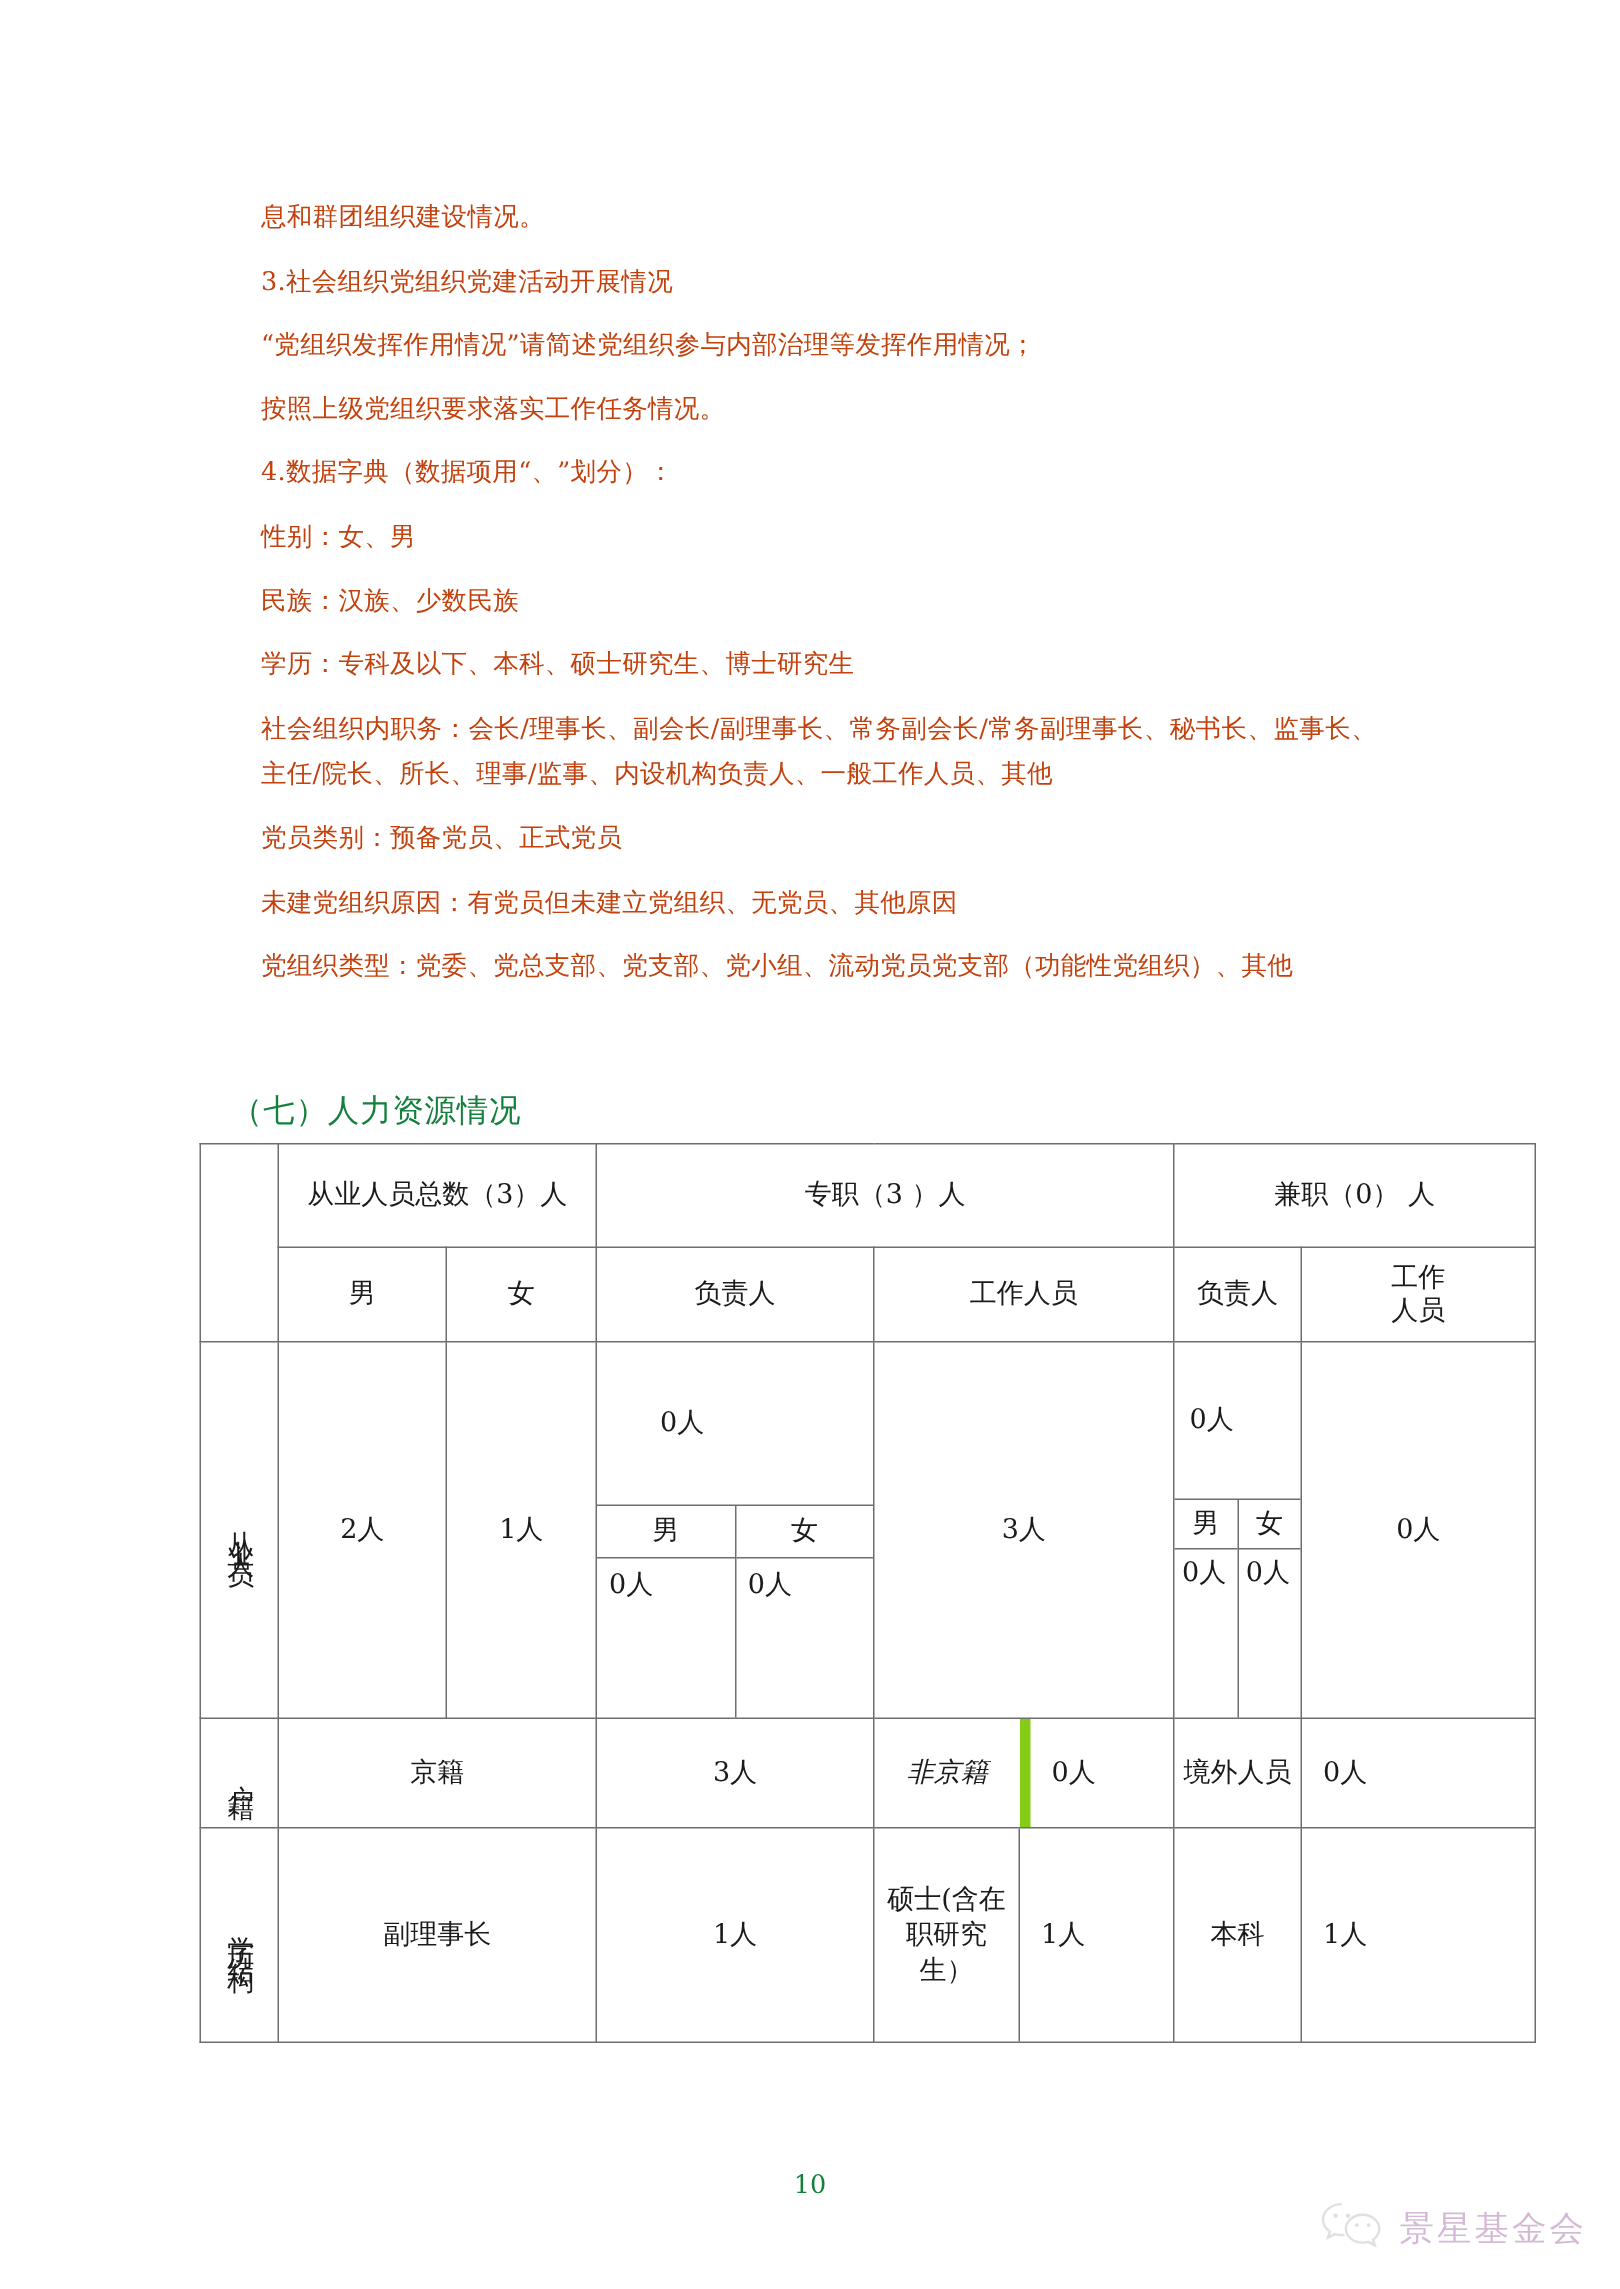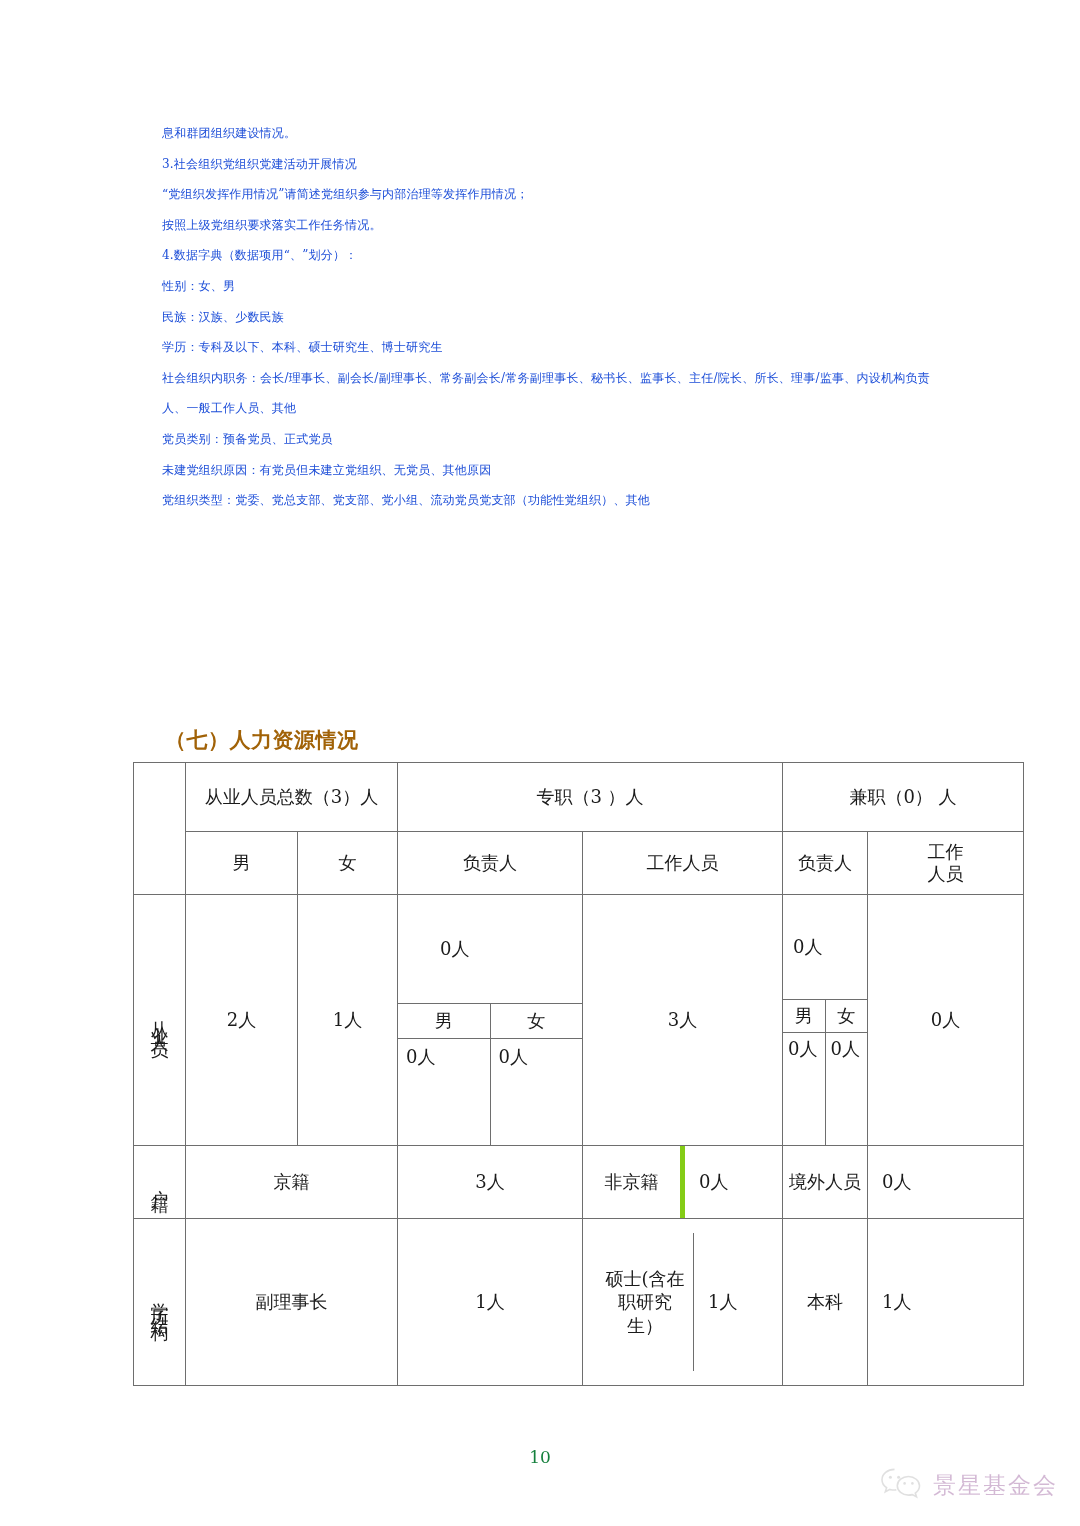--- a/index.html
+++ b/index.html
@@ -16,38 +16,38 @@
   }
 
   
   .doc-body {
     position: absolute;
     left: 162px;
     top: 118px;
     width: 768px;
   }
   .red-para {
-    color: #1d4ed8;
+    color: #c2410c;
     font-family: "DejaVu Serif", "Liberation Serif", serif;
-    font-size: 12px;
+    font-size: 17px;
     line-height: 30.6px;
     letter-spacing: 0.2px;
-    margin: 0;
+    margin: 12px;
     text-align: justify;
   }
 
   
   .section-title {
     position: absolute;
-    left: 165px;
+    left: 154px;
     top: 726px;
     font-family: "DejaVu Sans", "Liberation Sans", sans-serif;
-    font-weight: bold;
+    font-weight: normal;
     font-size: 21px;
-    color: #a16207;
+    color: #15803d;
     letter-spacing: 0.5px;
   }
 
   
   .hr-table-wrap {
     position: absolute;
     left: 93px;
     top: 762px;
     width: 890px;
     margin-left: 40px;
@@ -270,35 +270,35 @@
   </tr>
 
   <tr class="row-huji">
     <td class="vlabel">
       <span class="stack">户籍</span>
     </td>
     <td colspan="2">京籍</td>
     <td>3人</td>
     <td style="padding:0">
       <div style="display:flex;height:100%;">
-        <div style="flex:0 0 97px;display:flex;align-items:center;justify-content:center;border-right:5px solid #84cc16;">非京籍</div>
+        <div style="flex:0 0 97px;display:flex;align-items:center;justify-content:center;border-right:7px solid #84cc16;font-style:italic;">非京籍</div>
         <div style="flex:1 1 auto;display:flex;align-items:center;justify-content:flex-start;padding-left:14px;">0人</div>
       </div>
     </td>
     <td style="line-height:1.25">境外人员</td>
     <td style="text-align:left;padding-left:14px">0人</td>
   </tr>
 
   <tr class="row-xueli">
     <td class="vlabel">
       <span class="stack">学历结构</span>
     </td>
     <td colspan="2">副理事长</td>
     <td>1人</td>
-    <td style="padding:14px">
+    <td style="padding:0">
       <div style="display:flex;height:100%;">
         <div style="flex:0 0 97px;display:flex;align-items:center;justify-content:center;border-right:1px solid #6e6e6e;line-height:1.3;padding:0 6px;box-sizing:border-box;">硕士(含在职研究生）</div>
         <div style="flex:1 1 auto;display:flex;align-items:center;justify-content:flex-start;padding-left:14px;">1人</div>
       </div>
     </td>
     <td>本科</td>
     <td style="text-align:left;padding-left:14px">1人</td>
   </tr>
 </tbody>
     </table>

